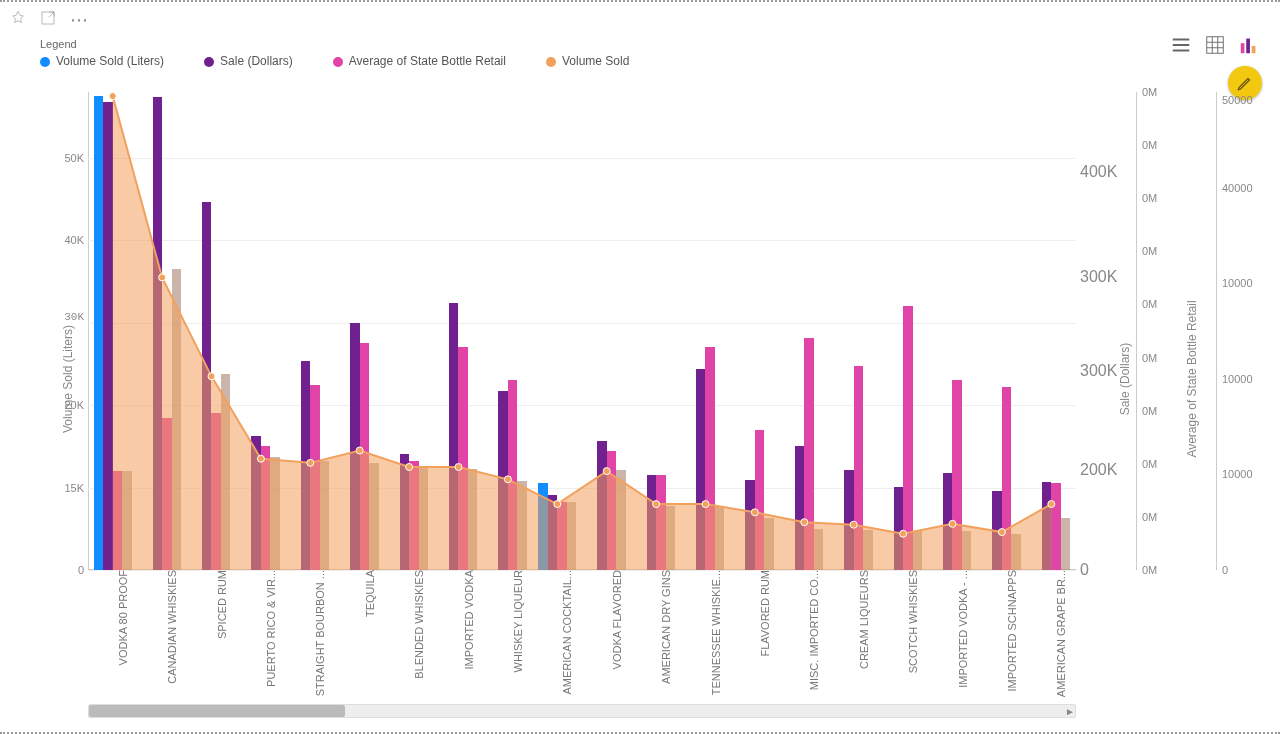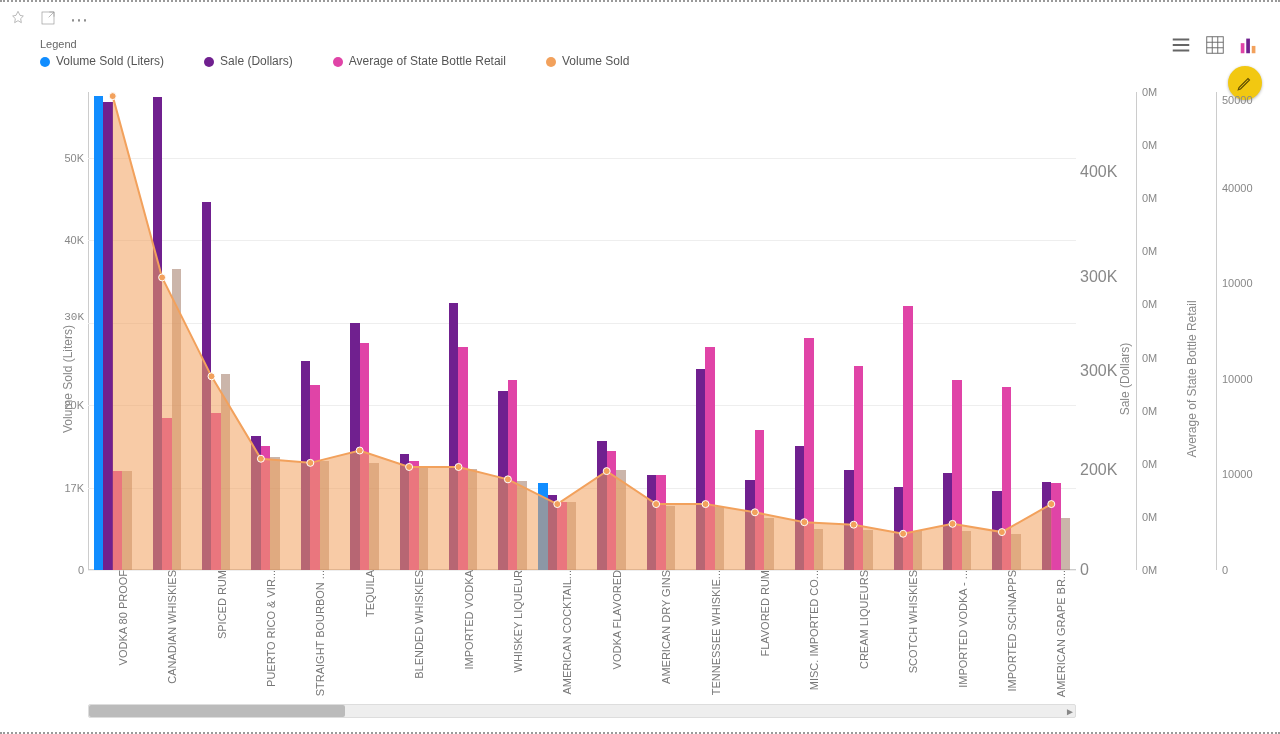--- a/index.html
+++ b/index.html
@@ -109,21 +109,21 @@
     <div class="y-axis-label right1">Sale (Dollars)</div>
     <div class="y-axis-label right2">Average of State Bottle Retail</div>
 
     <div class="chart-area" id="chart-area">
       <div class="axis-line y1"></div>
       <div class="axis-line x"></div>
       <div class="plot-bg" id="grid-layer">
           <div class="gridline" style="top: 478px;"></div>
           <div class="ytick-left" style="top: 478px;">0</div>
           <div class="gridline" style="top: 395.586px;"></div>
-          <div class="ytick-left" style="top: 395.586px;">17K</div>
+          <div class="ytick-left" style="top: 395.586px;">15K</div>
           <div class="gridline" style="top: 313.172px;"></div>
           <div class="ytick-left" style="top: 313.172px;">20K</div>
           <div class="gridline" style="top: 230.759px;"></div>
           <div class="ytick-left" style="top: 225px; font-family: Liberation Mono, monospace;">30K</div>
           <div class="gridline" style="top: 148.345px;"></div>
           <div class="ytick-left" style="top: 148.345px;">40K</div>
           <div class="gridline" style="top: 65.931px;"></div>
           <div class="ytick-left" style="top: 65.931px;">50K</div>
           <div class="ytick-r1" style="top: 478px;">0</div>
           <div class="ytick-r1" style="top: 378.417px;">200K</div>

